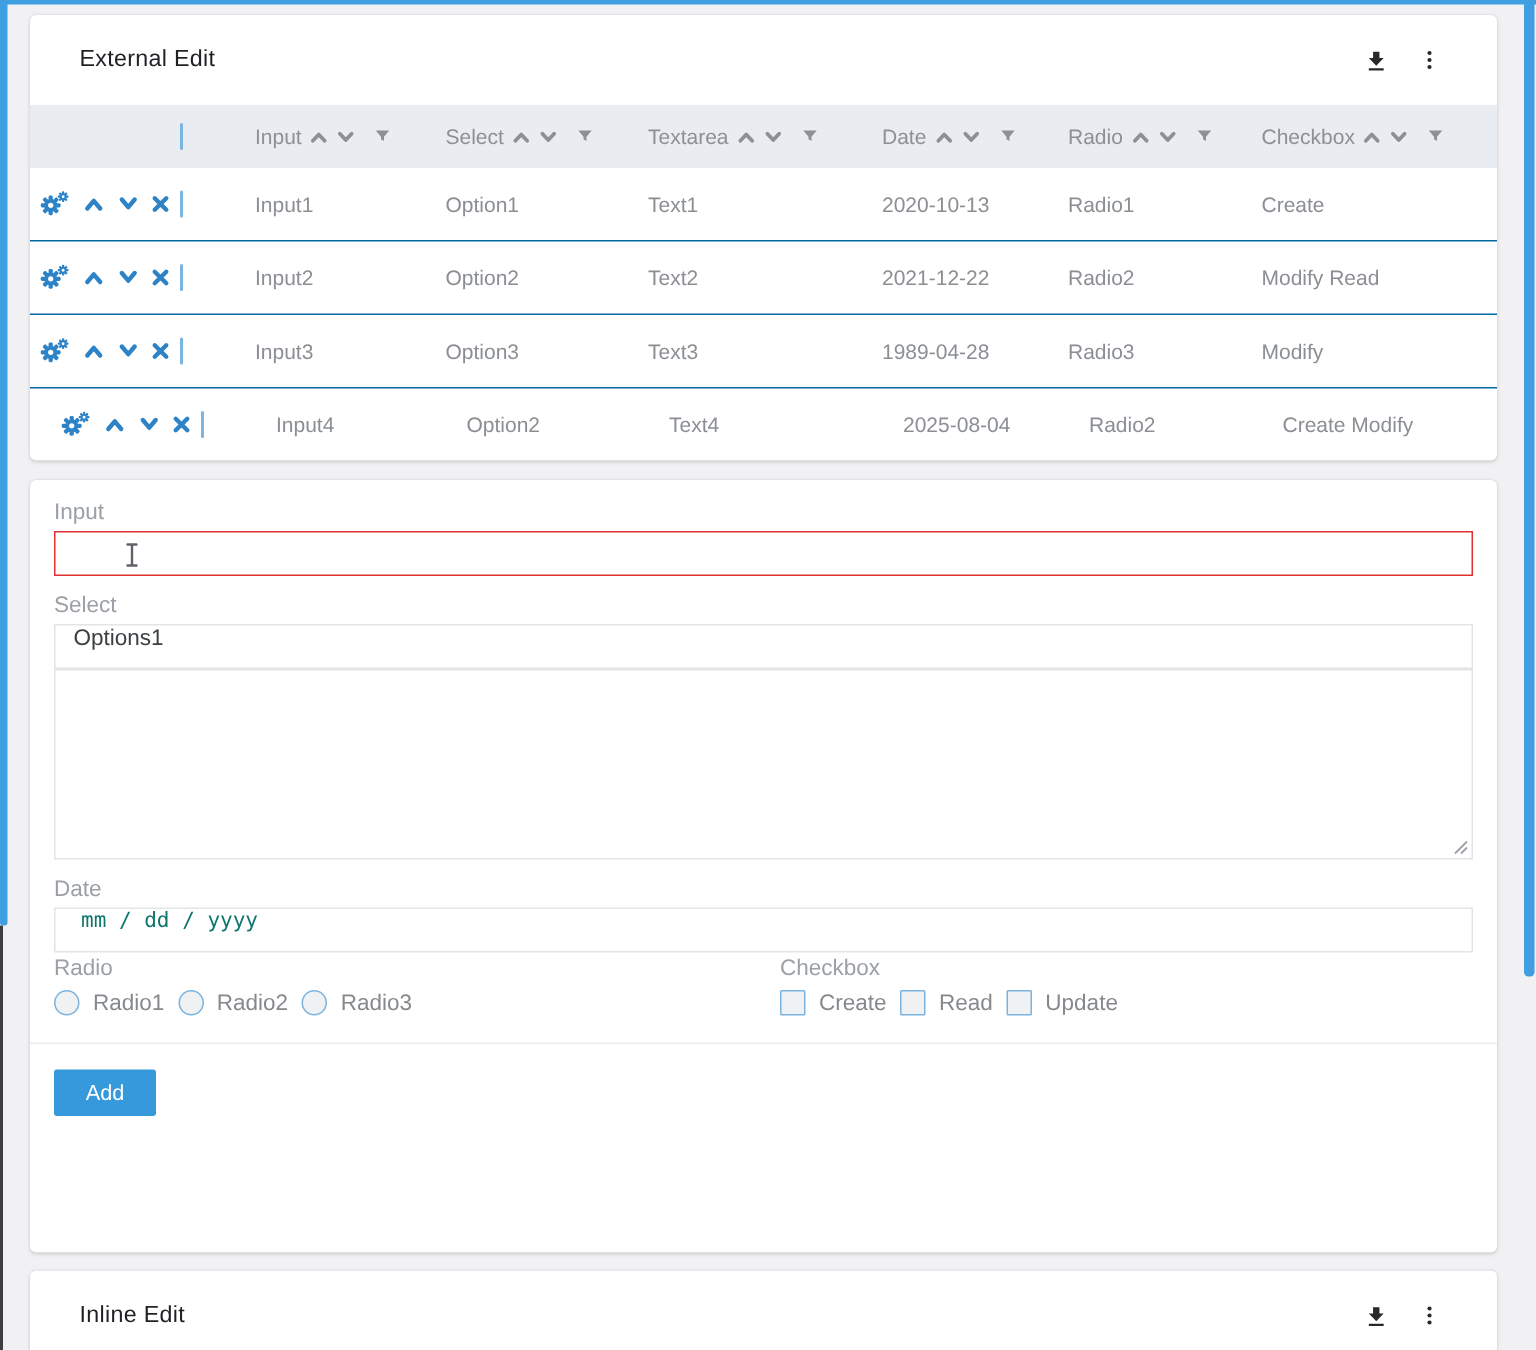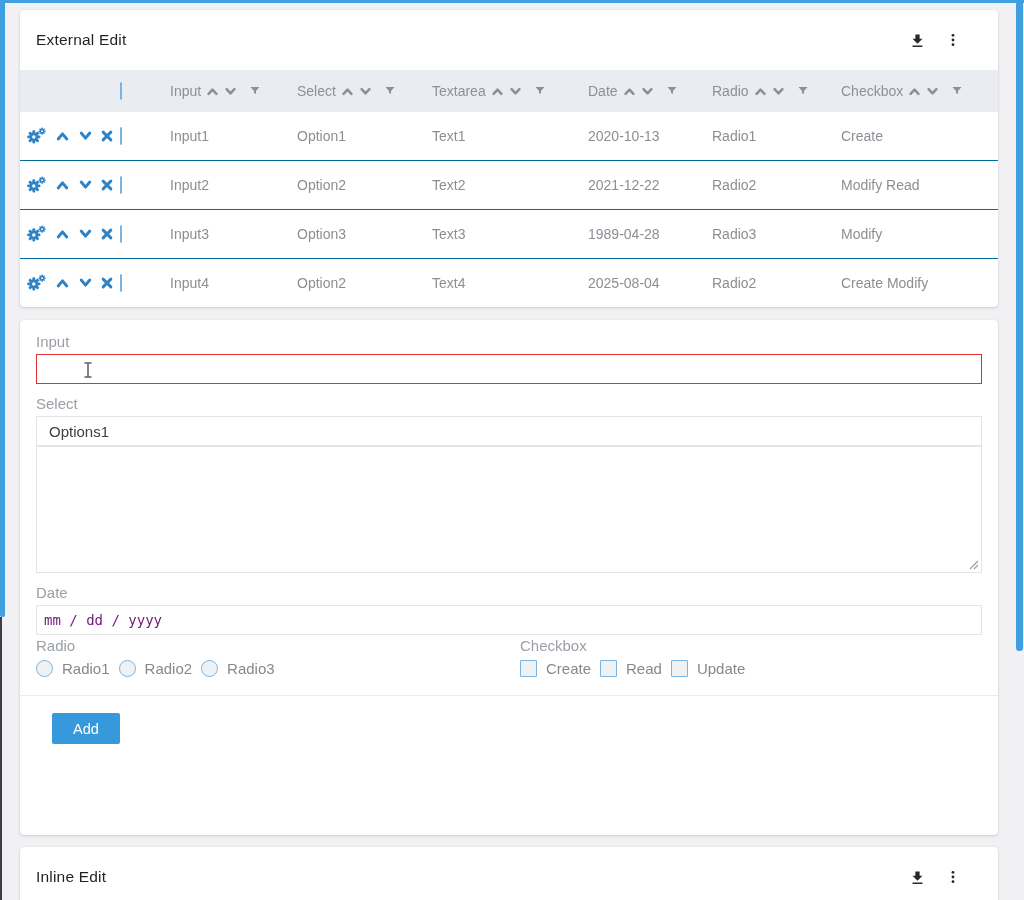--- a/index.html
+++ b/index.html
@@ -13,73 +13,73 @@
   .top-strip{position:absolute;top:0;left:0;width:1024px;height:3px;background:#3f9fe0;z-index:50;}
   .left-strip{position:absolute;top:0;left:0;width:5px;height:617px;background:#3f9fe0;z-index:50;border-radius:0 0 2px 2px;}
   .left-track{position:absolute;top:617px;left:0;width:2px;height:283px;background:#3b3f44;z-index:49;}
   .right-strip{position:absolute;top:0;left:1016px;width:7px;height:651px;background:#3f9fe0;z-index:50;border-radius:0 0 3px 3px;}
 
   .card{
     position:absolute;left:20px;width:978px;background:#ffffff;
     border-radius:4px;box-shadow:0 1px 3px rgba(0,0,0,.14), 0 0 1px rgba(0,0,0,.1);
   }
   
-  .card-head{height:60px;display:flex;align-items:center;padding:0 34px 0 16px;}
+  .card-head{height:60px;display:flex;align-items:center;padding:0 34px 0 16px;margin-left:17px;}
   .card-title{font-size:15.5px;color:#1f2125;letter-spacing:.2px;}
   .head-spacer{flex:1;}
   .head-icon{width:22px;height:22px;display:flex;align-items:center;justify-content:center;cursor:pointer;}
   .head-icon + .head-icon{margin-left:14px;}
 
   
   .grid-row{
     display:grid;
     grid-template-columns:98px 52px 127px 135px 156px 124px 129px 157px;
     align-items:center;
   }
   .thead{height:42px;background:#e9edf2;color:#8d9197;font-size:14px;}
   .th{display:flex;align-items:center;gap:5px;}
   .th .funnel{margin-left:7px;}
   .tr{height:48px;border-bottom:1px solid #0369a1;color:#8b8f94;font-size:14px;}
-  .tr:last-child{border-bottom:none;}
+  .tr:last-child{border-bottom:none;margin-left:14px;}
   .actions{display:flex;align-items:center;gap:8px;padding-left:6px;}
   .cbx{
     width:18px;height:18px;border:1px solid #7ab4e0;background:#ebedee;
     border-radius:1px;box-sizing:border-box;margin-left:2px;cursor:pointer;
   }
   .icon-btn{display:inline-flex;cursor:pointer;line-height:0;}
 
   
   .form-body{padding:13px 16px 0;}
   .form-label{font-size:15px;color:#9aa0a6;margin:11px 0 4px;}
   .form-label:first-child{margin-top:0;}
   .field{
     box-sizing:border-box;width:946px;background:#fff;border:1px solid #e3e4e6;
-    font-size:15px;color:#3c4043;display:flex;align-items:center;
+    font-size:15px;color:#3c4043;display:flex;align-items:flex-start;
   }
   .input-red{height:30px;border:1px solid #e03131;position:relative;}
   .ibeam{position:absolute;left:46px;top:7px;}
   .sel{height:30px;padding-left:12px;cursor:pointer;}
   .txtarea{height:127px;position:relative;cursor:text;}
   .resize-handle{position:absolute;right:2px;bottom:2px;line-height:0;cursor:nwse-resize;}
-  .datefield{height:30px;padding-left:7px;font-family:"DejaVu Sans Mono","Liberation Mono",monospace;font-size:14px;color:#701a75;cursor:text;}
+  .datefield{height:30px;padding-left:17px;font-family:"DejaVu Sans Mono","Liberation Mono",monospace;font-size:14px;color:#0f766e;cursor:text;}
   .group-row{display:grid;grid-template-columns:484px 1fr;margin-top:2px;}
   .opt-row{display:flex;align-items:center;margin-top:6px;}
   .opt{display:flex;align-items:center;margin-right:9px;cursor:pointer;}
   .opt-label{font-size:15px;color:#85898e;margin-left:9px;}
   .radio{
     width:17px;height:17px;border-radius:50%;border:1px solid #7ab4e0;
     background:#eff1f2;box-sizing:border-box;
   }
   .checksq{
     width:17px;height:17px;border:1px solid #7ab4e0;background:#eff1f2;
     border-radius:1px;box-sizing:border-box;
   }
   .form-divider{border:none;border-top:1px solid #ececee;margin:18px -16px 0;}
   .btn-add{
-    margin:17px 16px 20px;width:68px;height:31px;background:#3599dc;color:#fff;
+    margin:17px 0 20px;width:68px;height:31px;background:#3599dc;color:#fff;
     border:none;border-radius:2px;font-size:14.5px;font-family:inherit;cursor:pointer;
     display:flex;align-items:center;justify-content:center;
   }
 </style>
 </head>
 <body>
 
 <svg width="0" height="0" style="position:absolute">
   <defs>
     <g id="gear-shape">

